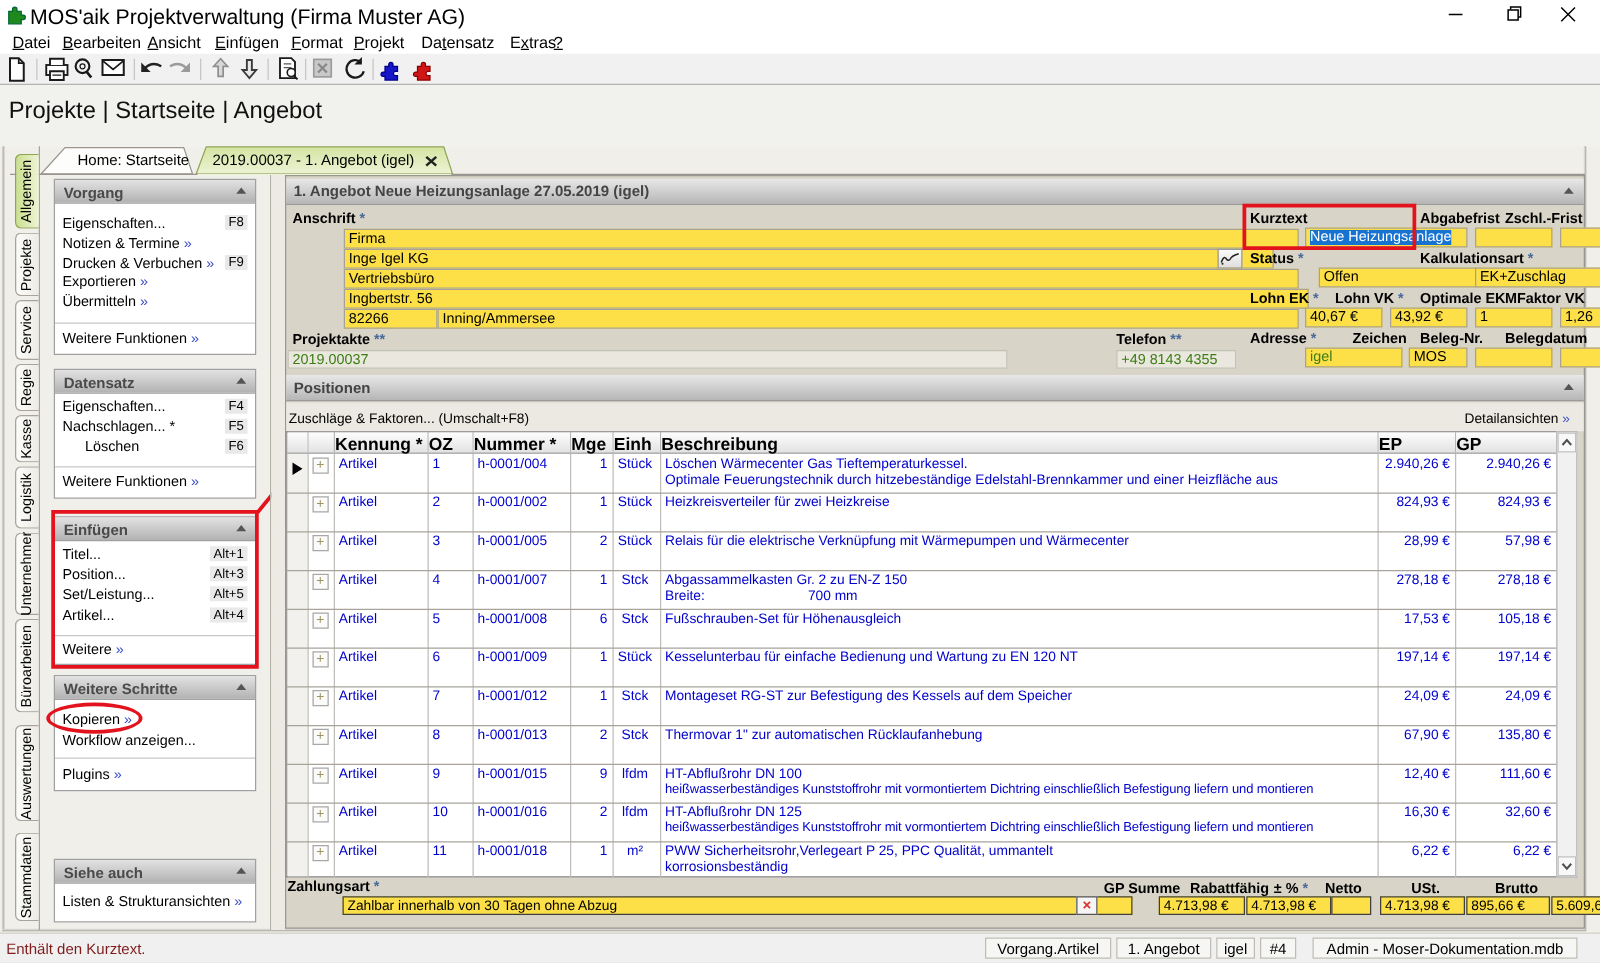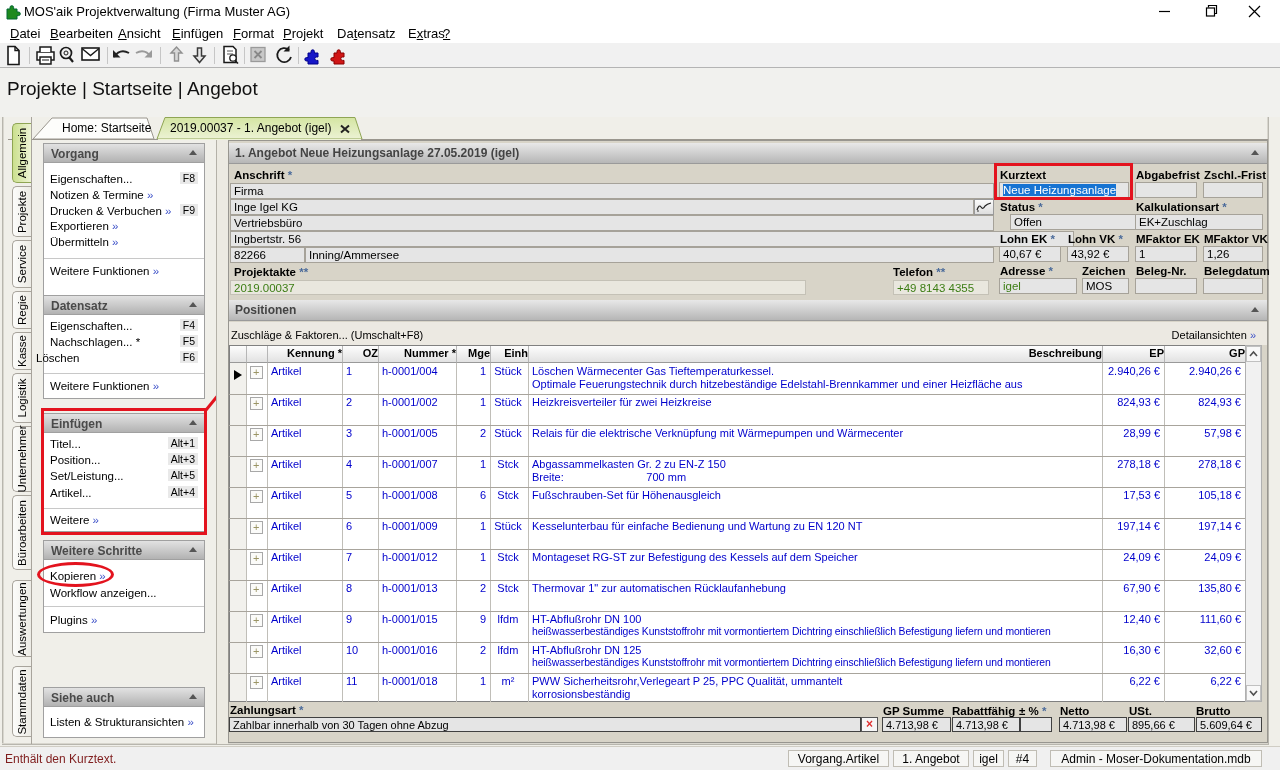--- a/index.html
+++ b/index.html
@@ -1,21 +1,21 @@
 <!DOCTYPE html>
 <html><head>
 <meta charset="utf-8">
 <style>
 * { margin:0; padding:0; box-sizing:border-box; }
 html,body { width:1280px; height:770px; overflow:hidden; }
 body { font-family:"Liberation Sans", sans-serif; background:#fff; position:relative; }
 .abs { position:absolute; }
 
 #titlebar { left:0; top:0; width:1280px; height:24px; background:#fff; }
-#titletext { left:24px; top:4px; font-size:13px; color:#000;text-align:right; }
+#titletext { left:24px; top:4px; font-size:17px; color:#000;text-align:right; }
 #menubar { left:0; top:24px; width:1280px; height:19px; background:#fff; font-size:13px; }
 .mitem { position:absolute; top:2px; color:#000; }
 #toolbar { left:0; top:43px; width:1280px; height:25px; background:#f1f1f1; border-bottom:1px solid #b4b4b4; }
 .tsep { position:absolute; top:4px; width:1px; height:17px; background:#c6c6c6; }
 #heading { left:7px; top:78px; font-size:19px; color:#101010; letter-spacing:0px; }
 #headbg { left:0; top:68px; width:1280px; height:49px; background:#f1f1ee; }
 #contentbg { left:0; top:117px; width:1280px; height:629px; background:#f0efe9; }
 
 #frameL { left:2px; top:117px; width:2px; height:628px; background:#d8d6ce; border-left:1px solid #b8b6ae; }
 #frameR { left:1267px; top:117px; width:2px; height:628px; background:#d8d6ce; border-right:1px solid #b8b6ae; }
@@ -29,24 +29,24 @@
 .phead .arr { position:absolute; right:7px; top:6px; width:0; height:0; border-left:4px solid transparent; border-right:4px solid transparent; border-bottom:5px solid #555; }
 .pitem { position:absolute; left:7px; font-size:11.5px; color:#000; white-space:nowrap; }
 .pkey { position:absolute; right:6px; background:#e9e9e9; font-size:10.5px; color:#000; padding:0 3px; }
 .psep { position:absolute; left:0px; width:160px; height:1px; background:#c8c8c8; }
 .chev { color:#3c50c8; }
 
 #mainpanel { left:228px; top:140px; width:1040px; height:603px; background:#d8d4c8; border:1px solid #989690; }
 .formbar { position:absolute; height:21px; background:linear-gradient(#e8e8e8,#b6b6b6); border-bottom:1px solid #9a9a9a; font-size:12px; font-weight:bold; color:#444; }
 .lbl { position:absolute; font-size:11.5px; font-weight:bold; color:#000; white-space:nowrap; }
 .lbl b { color:#4a6a9a; font-weight:bold; }
-.fld { position:absolute; background:#e5e5e5; border:1px solid #a6a299; font-size:11.5px; color:#000; padding:1px 0 0 3px; white-space:nowrap; overflow:hidden; }
+.fld { position:absolute; background:#fde047; border:1px solid #a6a299; font-size:11.5px; color:#000; padding:1px 0 0 3px; white-space:nowrap; overflow:hidden;margin-left:45px; }
 .fldro { position:absolute; background:#e9e7de; border:1px solid #c4c1b6; font-size:11.5px; color:#3c7d14; padding:1px 0 0 3px; }
 
-.th { position:absolute; background:linear-gradient(#fdfdfd,#e2e2e2); border-right:1px solid #b6b6b6; border-bottom:1px solid #999; font-size:11px; font-weight:bold; color:#000; text-align:right; padding-top:1px; }
+.th { position:absolute; background:linear-gradient(#fdfdfd,#e2e2e2); border-right:1px solid #b6b6b6; border-bottom:1px solid #999; font-size:14px; font-weight:bold; color:#000; text-align:left; padding-top:1px; }
 .td { position:absolute; font-size:11px; color:#0000cc; white-space:nowrap; }
 .rowline { position:absolute; left:229px; width:1016px; height:1px; background:#a8a49c; }
 .vline { position:absolute; width:1px; background:#c0beb8; }
 
 .plusbox { width:13px; height:13px; background:#fbfbf9; border:1px solid #a8a8a8; }
 .plusbox span { position:absolute; left:2px; top:-1px; font-size:11px; color:#9a9464; }
 .fdark { border:1px solid #404040 !important; font-size:11px !important; }
 .sseg { position:absolute; top:750px; height:17px; background:#f6f6f4; border:1px solid #c0bdb4; font-size:12px; color:#000; text-align:center; padding-top:1px; }
 </style>
 </head>
@@ -176,40 +176,40 @@
 <div class="stab" style="top:495px;height:75px">
     <span>Büroarbeiten</span>
   </div>
 <div class="stab" style="top:580px;height:77px">
     <span>Auswertungen</span>
   </div>
 <div class="stab" style="top:666px;height:71px">
     <span>Stammdaten</span>
   </div>
 
-<div class="pbox" style="top:143px;height:171px">
+<div class="pbox" style="top:143px;height:141px">
   <div class="phead">Vorgang<span class="arr"></span></div>
 </div>
 <div class="pitem" style="left:50px;top:173px">Eigenschaften...</div>
 <div class="pkey" style="right:1082px;top:172px">F8</div>
 <div class="pitem" style="left:50px;top:189px">Notizen &amp; Termine <span class="chev">»</span></div>
 <div class="pitem" style="left:50px;top:205px">Drucken &amp; Verbuchen <span class="chev">»</span></div>
 <div class="pkey" style="right:1082px;top:204px">F9</div>
 <div class="pitem" style="left:50px;top:220px">Exportieren <span class="chev">»</span></div>
 <div class="pitem" style="left:50px;top:236px">Übermitteln <span class="chev">»</span></div>
 <div class="psep" style="left:44px;top:258px"></div>
 <div class="pitem" style="left:50px;top:265px">Weitere Funktionen <span class="chev">»</span></div>
 <div class="pbox" style="top:295px;height:104px">
   <div class="phead">Datensatz<span class="arr"></span></div>
 </div>
 <div class="pitem" style="left:50px;top:320px">Eigenschaften...</div>
 <div class="pkey" style="right:1082px;top:319px">F4</div>
 <div class="pitem" style="left:50px;top:336px">Nachschlagen... *</div>
 <div class="pkey" style="right:1082px;top:335px">F5</div>
-<div class="pitem" style="left:36px;top:352px">Löschen</div>
+<div class="pitem" style="left:68px;top:352px">Löschen</div>
 <div class="pkey" style="right:1082px;top:351px">F6</div>
 <div class="psep" style="left:44px;top:373px"></div>
 <div class="pitem" style="left:50px;top:380px">Weitere Funktionen <span class="chev">»</span></div>
 <div class="pbox" style="top:413px;height:119px">
   <div class="phead">Einfügen<span class="arr"></span></div>
 </div>
 <div class="pitem" style="left:50px;top:438px">Titel...</div>
 <div class="pkey" style="right:1082px;top:437px">Alt+1</div>
 <div class="pitem" style="left:50px;top:454px">Position...</div>
 <div class="pkey" style="right:1082px;top:453px">Alt+3</div>
@@ -247,21 +247,21 @@
 <div class="lbl" style="left:234px;top:169px">Anschrift <b>*</b></div>
 <div class="fld" style="left:230px;top:183px;width:764px;height:16px">Firma</div>
 <div class="fld" style="left:230px;top:199px;width:744px;height:16px">Inge Igel KG</div>
 <div class="abs" style="left:974px;top:199px;width:20px;height:16px;background:linear-gradient(#fbfbfb,#dedede);border:1px solid #9a9a9a">
   <svg width="18" height="14" viewBox="0 0 18 14">
       <path d="M2 10 q2 -6 4 -3 t4 -1 q2 -2 6 -3" fill="none" stroke="#222" stroke-width="1.2"></path>
       <circle cx="3" cy="11" r="0.8" fill="#222"></circle>
     </svg>
 </div>
 <div class="fld" style="left:230px;top:215px;width:764px;height:16px">Vertriebsbüro</div>
-<div class="fld" style="left:230px;top:231px;width:844px;height:16px">Ingbertstr. 56</div>
+<div class="fld" style="left:230px;top:231px;width:772px;height:16px">Ingbertstr. 56</div>
 <div class="fld" style="left:230px;top:247px;width:75px;height:16px">82266</div>
 <div class="fld" style="left:305px;top:247px;width:689px;height:16px">Inning/Ammersee</div>
 <div class="lbl" style="left:234px;top:266px">Projektakte <b>**</b></div>
 <div class="lbl" style="left:893px;top:266px">Telefon <b>**</b></div>
 <div class="fldro" style="left:230px;top:280px;width:576px;height:15px">2019.00037</div>
 <div class="fldro" style="left:893px;top:280px;width:96px;height:15px">+49 8143 4355</div>
 
 <div class="lbl" style="left:1000px;top:169px">Kurztext</div>
 <div class="fld" style="left:999px;top:182px;width:130px;height:16px"><span style="background:#1673d2;color:#fff">Neue Heizungsanlage</span></div>
 <div class="abs" style="left:994px;top:163px;width:139px;height:37px;border:3px solid #e3131e"></div>
@@ -270,21 +270,21 @@
 <div class="lbl" style="left:1204px;top:169px">Zschl.-Frist</div>
 <div class="fld" style="left:1203px;top:182px;width:60px;height:16px"></div>
 <div class="lbl" style="left:1000px;top:201px">Status <b>*</b></div>
 <div class="fld" style="left:1010px;top:214px;width:130px;height:16px">Offen</div>
 <div class="lbl" style="left:1136px;top:201px">Kalkulationsart <b>*</b></div>
 <div class="fld" style="left:1135px;top:214px;width:128px;height:16px">EK+Zuschlag</div>
 <div class="lbl" style="left:1000px;top:233px">Lohn EK <b>*</b></div>
 <div class="fld" style="left:999px;top:246px;width:62px;height:16px">40,67 €</div>
 <div class="lbl" style="left:1068px;top:233px">Lohn VK <b>*</b></div>
 <div class="fld" style="left:1067px;top:246px;width:62px;height:16px">43,92 €</div>
-<div class="lbl" style="left:1136px;top:233px">MFaktor EK</div>
+<div class="lbl" style="left:1136px;top:233px">Optimale EK</div>
 <div class="fld" style="left:1135px;top:246px;width:62px;height:16px">1</div>
 <div class="lbl" style="left:1204px;top:233px">MFaktor VK</div>
 <div class="fld" style="left:1203px;top:246px;width:60px;height:16px">1,26</div>
 <div class="lbl" style="left:1000px;top:265px">Adresse <b>*</b></div>
 <div class="fld" style="left:999px;top:278px;width:78px;height:16px;color:#3c7d14">igel</div>
 <div class="lbl" style="left:1082px;top:265px">Zeichen</div>
 <div class="fld" style="left:1082px;top:278px;width:47px;height:16px">MOS</div>
 <div class="lbl" style="left:1136px;top:265px">Beleg-Nr.</div>
 <div class="fld" style="left:1135px;top:278px;width:62px;height:16px"></div>
 <div class="lbl" style="left:1204px;top:265px">Belegdatum</div>

